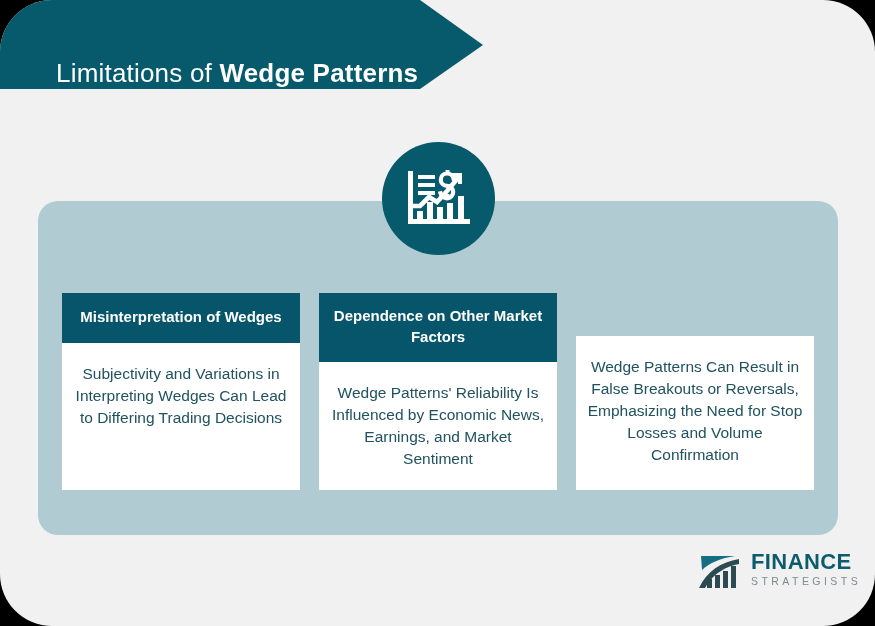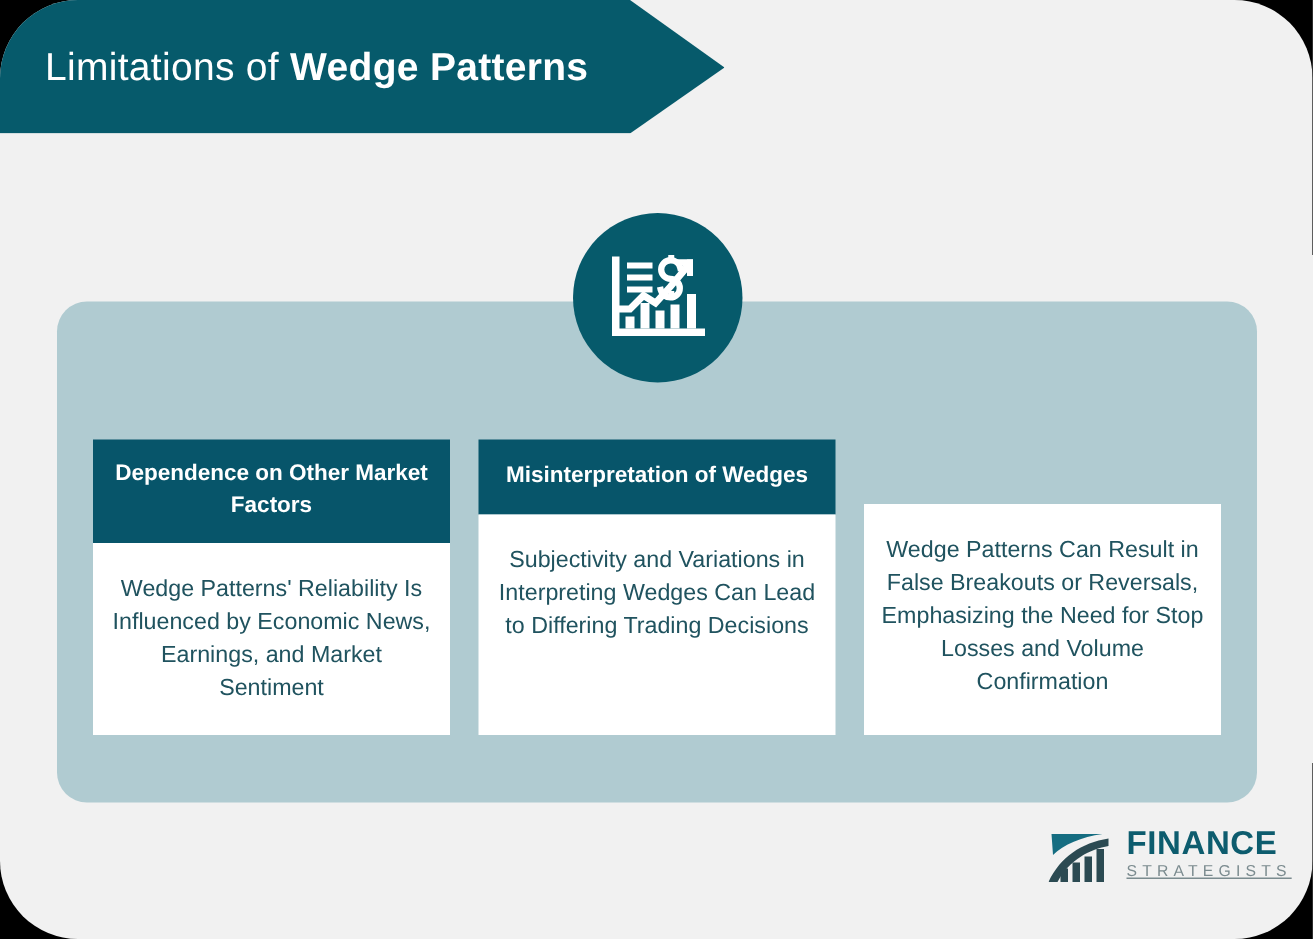--- a/index.html
+++ b/index.html
@@ -37,21 +37,22 @@
   .banner {
     position: absolute;
     left: 0;
     top: 0;
     width: 483px;
     height: 89px;
     background: #065a6b;
     -webkit-clip-path: polygon(0 0, 420px 0, 483px 45px, 420px 89px, 0 89px);
     clip-path: polygon(0 0, 420px 0, 483px 45px, 420px 89px, 0 89px);
     display: flex;
-    align-items: center;
+    align-items: flex-end;
+    padding-left: 26px;
   }
   .banner-title {
     color: #ffffff;
     font-size: 26px;
     font-weight: 400;
     letter-spacing: 0.2px;
     padding-left: 30px;
     white-space: nowrap;
   }
   .banner-title b {
@@ -157,21 +158,20 @@
     font-size: 22px;
     font-weight: 700;
     letter-spacing: 0.4px;
   }
   .logo-strategists {
     color: #7b8b8f;
     font-size: 10.5px;
     font-weight: 400;
     letter-spacing: 3.45px;
     margin-top: 3px;
-    text-decoration: underline;
   }
 </style>
 </head>
 <body>
 
 <div id="root">
   <div class="card">
 
     <div class="banner">
       <div class="banner-title"><span>Limitations of </span><b>Wedge Patterns</b></div>
@@ -203,28 +203,28 @@
           <rect x="21" y="33" width="6" height="17"></rect>
           <rect x="31" y="38" width="6" height="12"></rect>
           <rect x="41" y="34" width="6" height="16"></rect>
           <rect x="52" y="27" width="6" height="23"></rect>
         </g>
       </svg>
     </div>
 
     <div class="columns">
 
+      <div class="column col-1">
+        <div class="col-header">Misinterpretation of Wedges</div>
+        <div class="col-body">Subjectivity and Variations in Interpreting Wedges Can Lead to Differing Trading Decisions</div>
+      </div>
+
       <div class="column col-2">
         <div class="col-header">Dependence on Other Market Factors</div>
         <div class="col-body">Wedge Patterns' Reliability Is Influenced by Economic News, Earnings, and Market Sentiment</div>
-      </div>
-
-      <div class="column col-1">
-        <div class="col-header">Misinterpretation of Wedges</div>
-        <div class="col-body">Subjectivity and Variations in Interpreting Wedges Can Lead to Differing Trading Decisions</div>
       </div>
 
       <div class="column col-3">
         <div class="col-body">Wedge Patterns Can Result in False Breakouts or Reversals, Emphasizing the Need for Stop Losses and Volume Confirmation</div>
       </div>
 
     </div>
 
     <div class="logo">
       <svg class="logo-mark" viewBox="0 0 44 40" aria-hidden="true">

